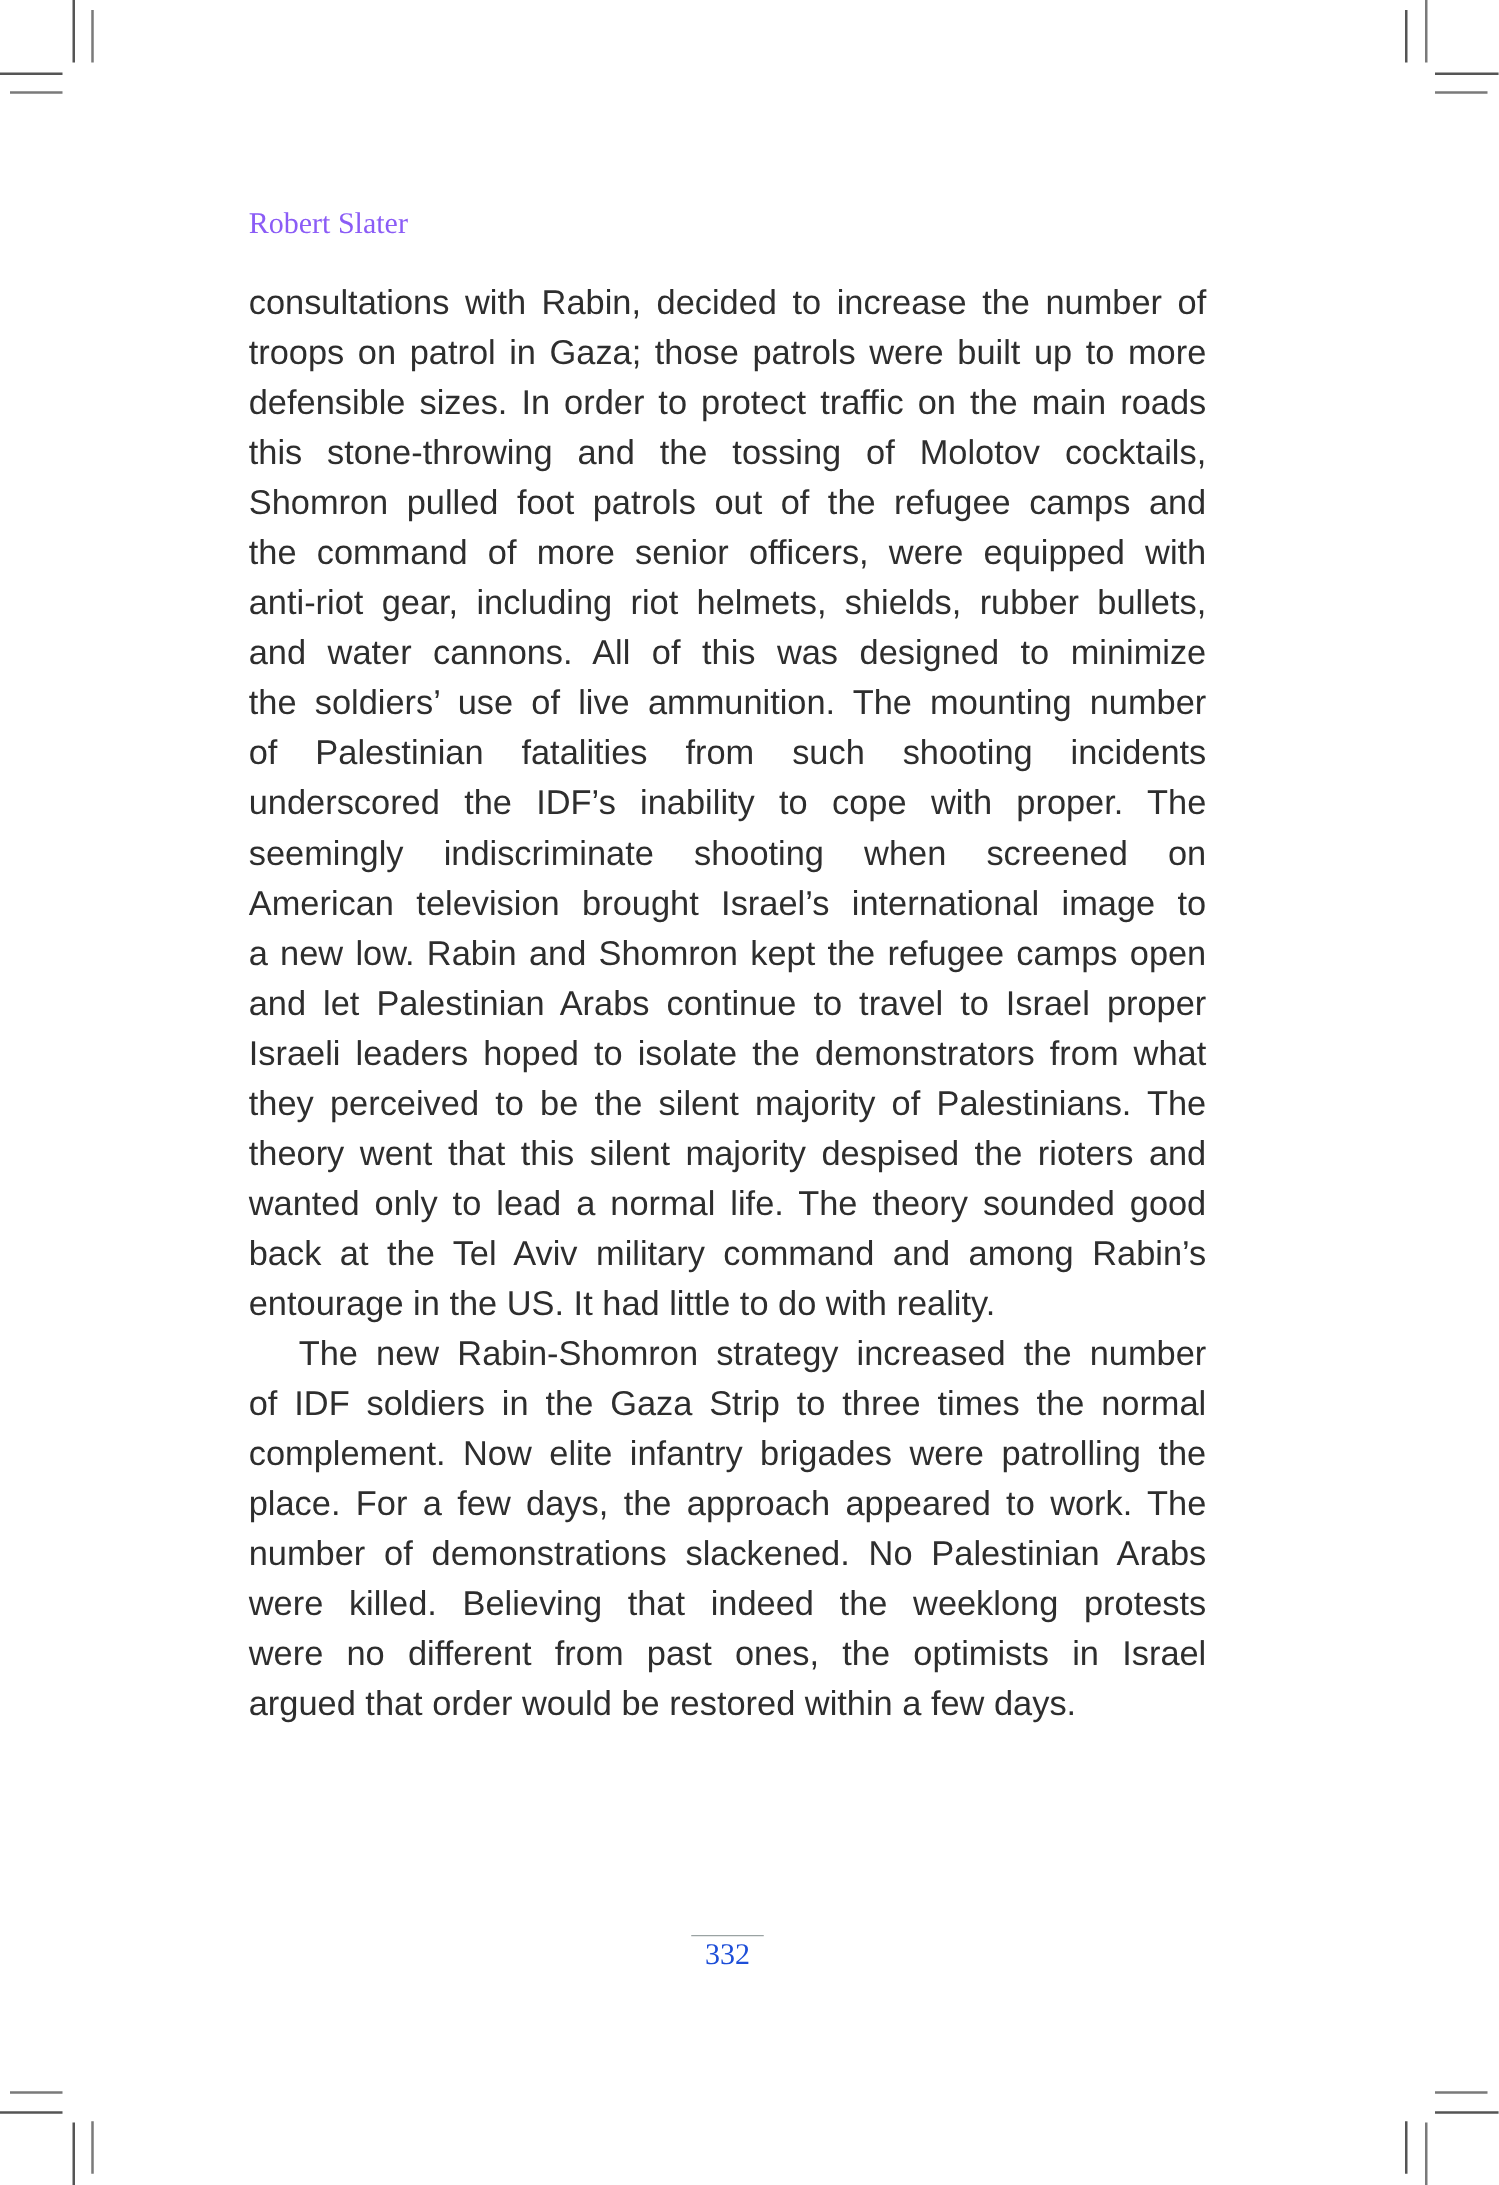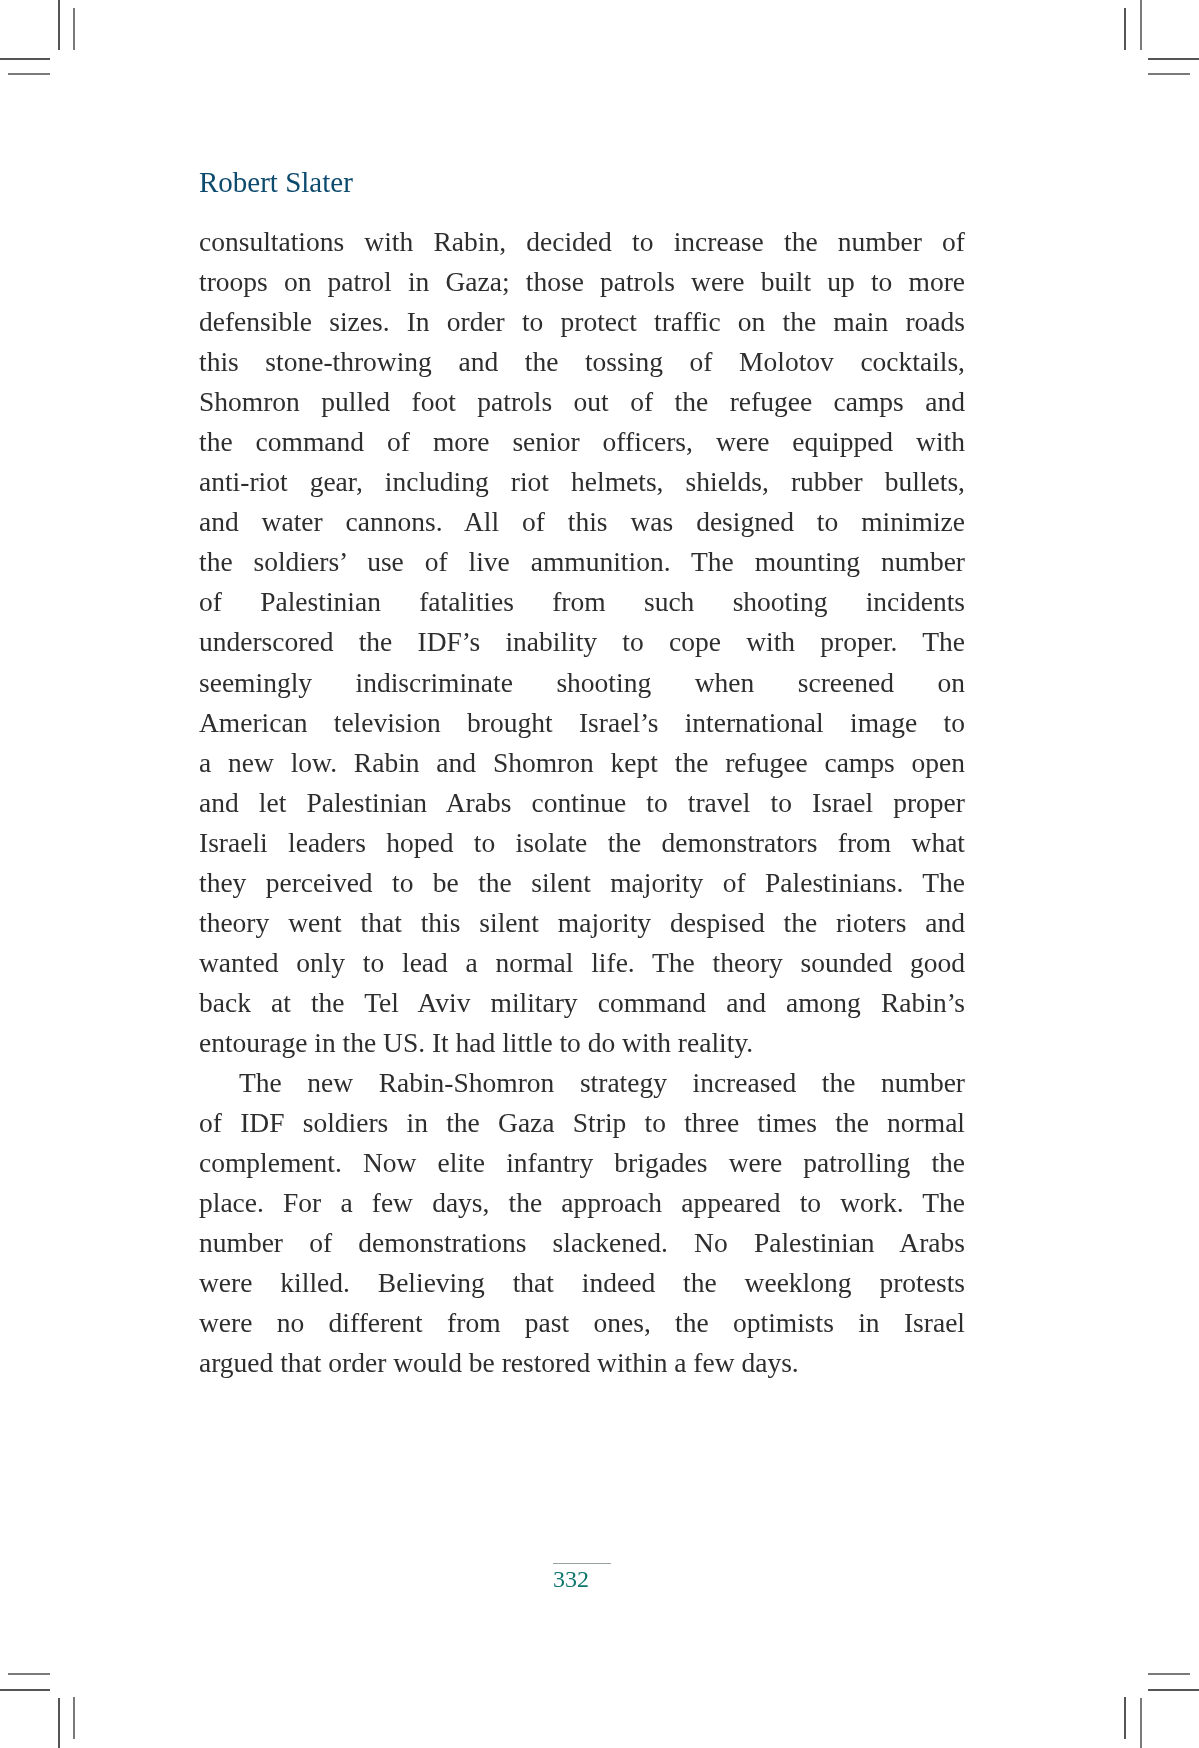--- a/index.html
+++ b/index.html
@@ -19,33 +19,33 @@
     }
     .crop.v { width: 2px; }
     .crop.h { height: 2px; }
     .crop.dark { background: #555555; }
 
     .running-head {
       position: absolute;
       left: 199px;
       top: 166px;
       font-family: "Liberation Serif", "DejaVu Serif", serif;
-      font-size: 29px;
-      color: #0c4a6e;
+      font-size: 24px;
+      color: #8b5cf6;
       letter-spacing: 0px;
       margin: 0;
       font-weight: normal;
     }
 
     .body-text {
       position: absolute;
       left: 199px;
       top: 222px;
       width: 766px;
-      font-family: Liberation Serif, serif;
+      font-family: Liberation Sans, sans-serif;
       font-size: 27.5px;
       line-height: 40.05px;
       color: #2e2e2e;
     }
     .line {
       display: block;
       text-align: justify;
       text-align-last: justify;
       white-space: nowrap;
       height: 40.05px;
@@ -56,27 +56,27 @@
     }
     .line.indent {
       padding-left: 40px;
     }
 
     .folio {
       position: absolute;
       left: 553px;
       top: 1548px;
       width: 58px;
+      text-align: center;
       font-family: "Liberation Serif", "DejaVu Serif", serif;
       font-size: 24px;
       line-height: 26px;
-      color: #0f766e;
+      color: #1d4ed8;
       border-top: 1.5px solid #9aa3a3;
       padding-top: 2px;
-      margin-top: 15px;
     }
   </style>
 </head>
 <body>
 
 <div class="crop v dark" style="left:58px; top:0; height:50px;"></div>
 <div class="crop v" style="left:73px; top:8px; height:42px;"></div>
 <div class="crop h dark" style="left:0; top:58px; width:50px;"></div>
 <div class="crop h" style="left:8px; top:73px; width:42px;"></div>
 

